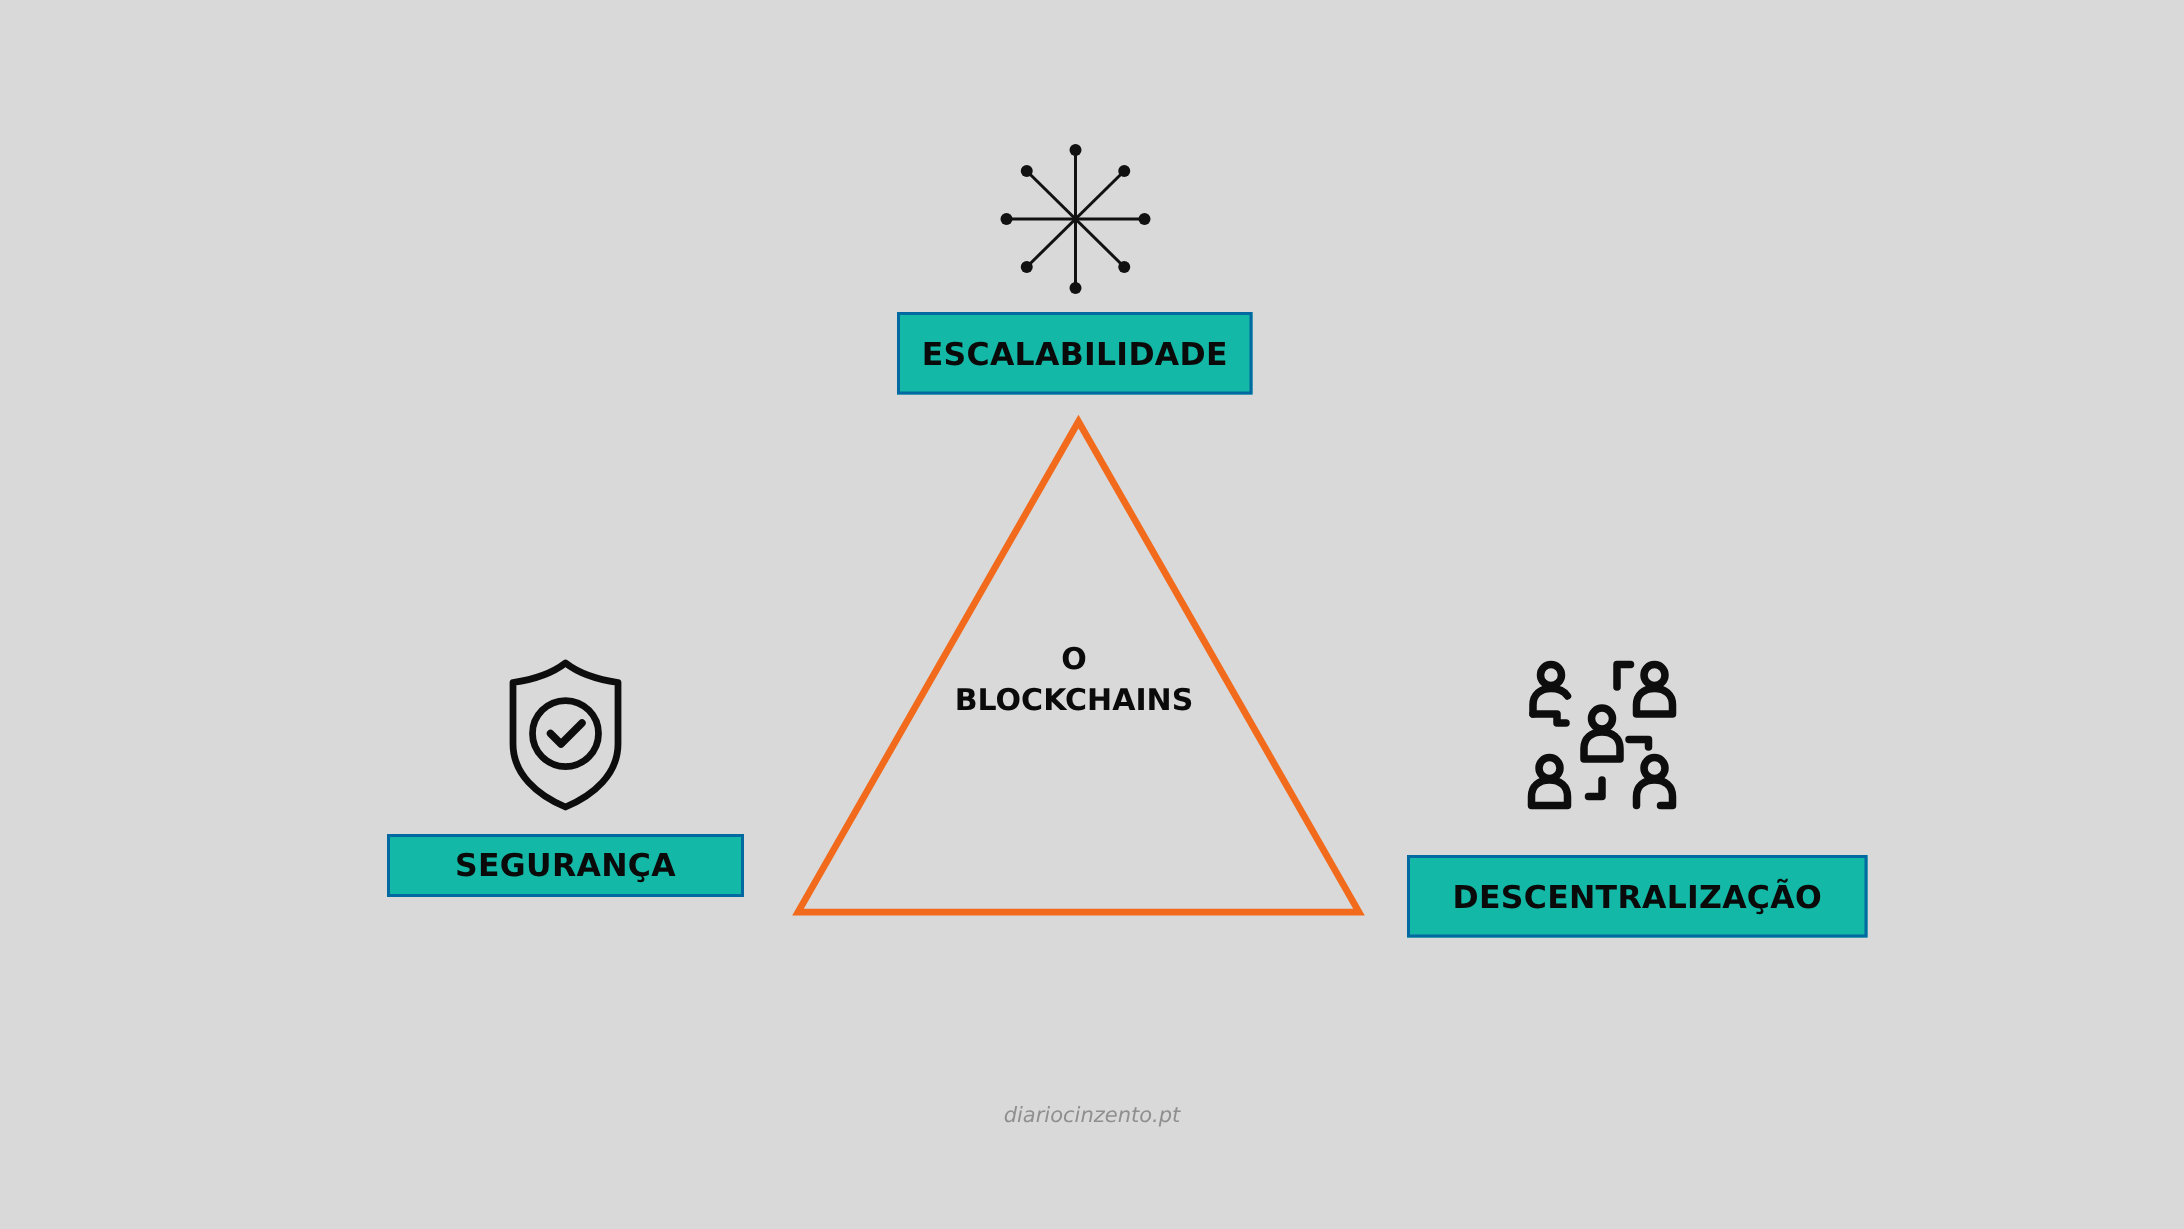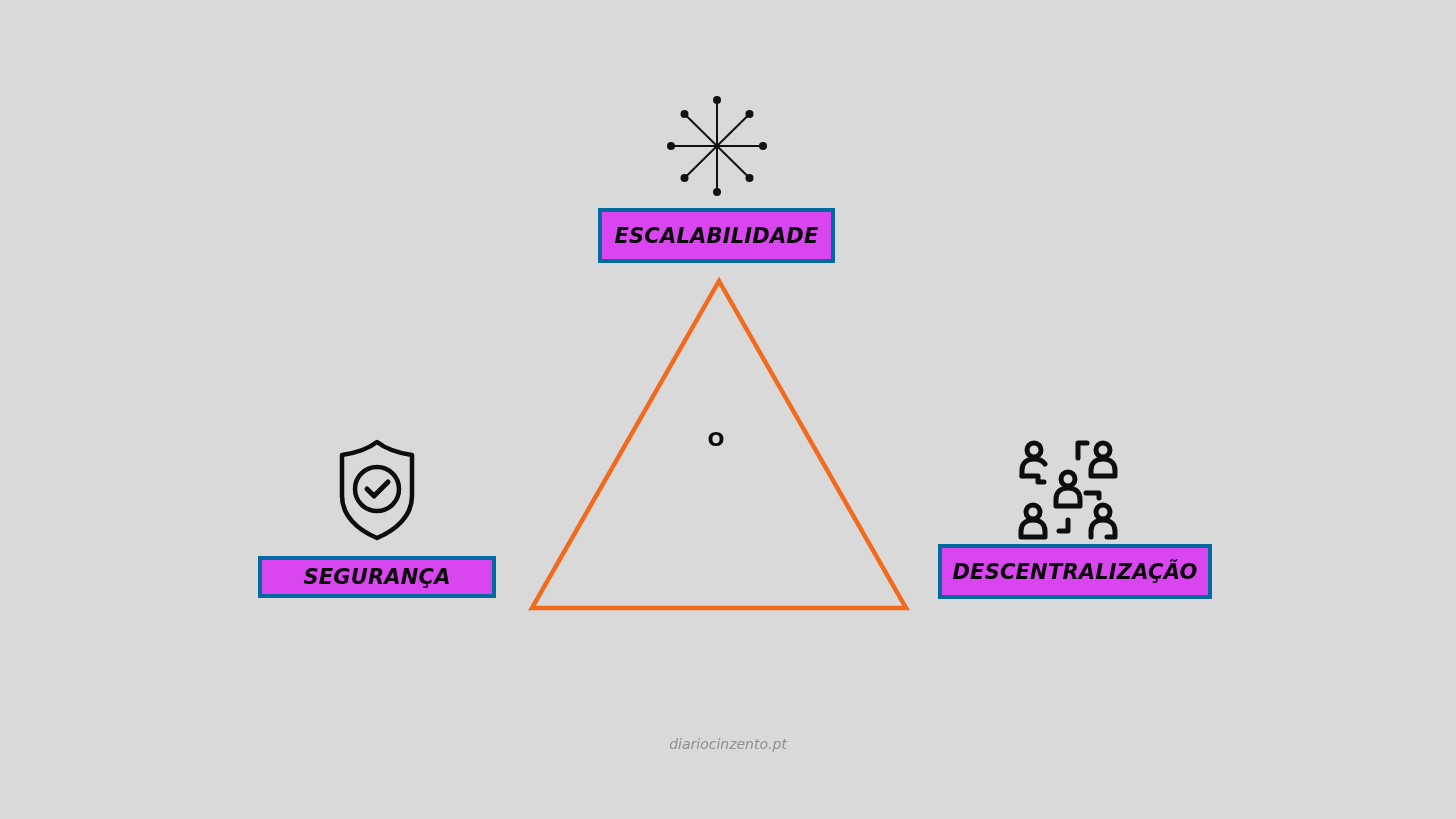--- a/index.html
+++ b/index.html
@@ -5,33 +5,32 @@
     html, body { margin: 0; padding: 0; }
     body {
       width: 1456px; height: 819px;
       background: #d9d9d9;
       position: relative;
       overflow: hidden;
       font-family: "DejaVu Sans", sans-serif;
     }
     .label-box {
       position: absolute;
-      background: #d946ef;
-      border: 4px solid #0369a1;
+      background: #14b8a6;
+      border: 2px solid #0369a1;
       box-sizing: border-box;
       display: flex; align-items: center; justify-content: center;
       font-weight: bold;
       font-size: 21px;
       color: #0a0a0a;
       letter-spacing: 0.2px;
-      font-style: italic;
     }
     #box-scal { left: 598px; top: 208px; width: 237px; height: 55px; }
     #box-seg { left: 258px; top: 556px; width: 238px; height: 42px; }
-    #box-dec { left: 938px; top: 544px; width: 274px; height: 55px; font-size: 21px; }
+    #box-dec { left: 938px; top: 570px; width: 307px; height: 55px; font-size: 21px; }
     .icon { position: absolute; }
     #icon-network { left: 664px; top: 94px; width: 106px; height: 104px; }
     #icon-shield { left: 334px; top: 438px; width: 86px; height: 104px; }
     #icon-people { left: 1014px; top: 436px; width: 108px; height: 106px; }
     #triangle { position: absolute; left: 520px; top: 270px; width: 400px; height: 350px; }
     .center-title {
       position: absolute;
       left: 616px; top: 426px; width: 200px;
       text-align: center;
       font-weight: bold;
@@ -78,20 +77,21 @@
 </div>
 
 <div id="triangle">
   <svg width="400" height="350" viewBox="0 0 400 350">
     <polygon points="199,11 12,338 386,338" fill="none" stroke="#f26a1b" stroke-width="4.5" stroke-linejoin="miter"></polygon>
   </svg>
 </div>
 
 <div class="center-title">
   <div>O</div>
+  <div>BLOCKCHAINS</div>
 </div>
 
 <div class="icon" id="icon-shield">
   <svg width="86" height="104" viewBox="0 0 86 104">
     <path d="M43 4 C34 11 22 15 8 17 L8 58 C8 78 24 92 43 100 C62 92 78 78 78 58 L78 17 C64 15 52 11 43 4 Z" fill="none" stroke="#0d0d0d" stroke-width="4.5" stroke-linejoin="round"></path>
     <circle cx="43" cy="51" r="22" fill="none" stroke="#0d0d0d" stroke-width="4.5"></circle>
     <path d="M33 51 L40 58 L54 44" fill="none" stroke="#0d0d0d" stroke-width="5" stroke-linecap="round" stroke-linejoin="round"></path>
   </svg>
 </div>
 

